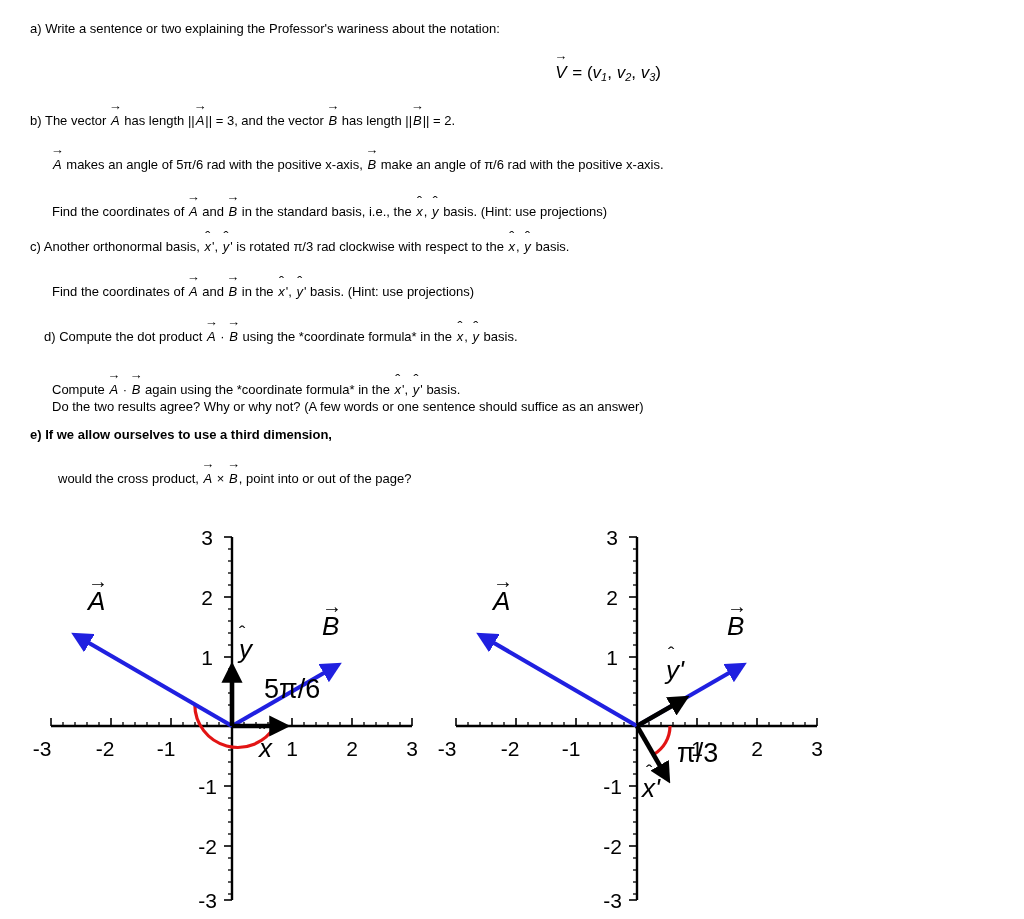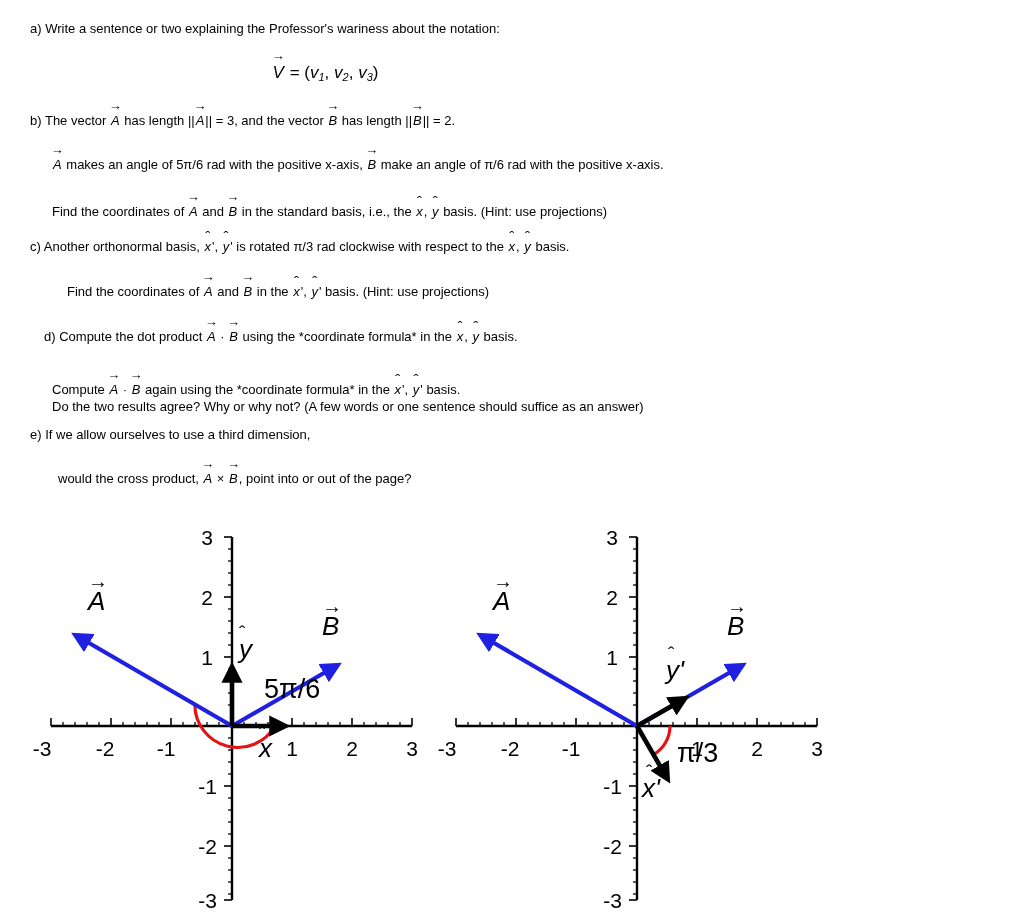--- a/index.html
+++ b/index.html
@@ -57,23 +57,23 @@
     transform:translateX(-50%);
     top:-11px;
     font-style:normal;
     font-size:15px;
     line-height:1;
   }
   .it{font-style:italic;}
   .sub{font-size:11px;vertical-align:-3px;font-style:italic;}
 
   .formula{
-    text-align:center;
+    text-align:right;
     font-size:17px;
-    padding-left:0;
+    padding-left:11px;
   }
 
   
   .plots{
     position:absolute;
     left:0;
     top:512px;
     width:1024px;
     height:407px;
   }
@@ -157,21 +157,21 @@
     <span>c)</span>
     <span>Another orthonormal basis,</span>
     <span class="hat">x</span><span>',</span>
     <span class="hat">y</span><span>'</span>
     <span>is rotated π/3 rad clockwise with respect to the</span>
     <span class="hat">x</span><span>,</span>
     <span class="hat">y</span>
     <span>basis.</span>
   </div>
 
-  <div class="qline" style="position:absolute;left:67px;top:285px;">
+  <div class="qline" style="position:absolute;left:52px;top:285px;">
     <span>Find the coordinates of</span>
     <span class="vec">A</span>
     <span>and</span>
     <span class="vec">B</span>
     <span>in the</span>
     <span class="hat">x</span><span>',</span>
     <span class="hat">y</span><span>'</span>
     <span>basis. (Hint: use projections)</span>
   </div>
 
@@ -193,21 +193,21 @@
     <span>·</span>
     <span class="vec">B</span>
     <span>again using the *coordinate formula* in the</span>
     <span class="hat">x</span><span>',</span>
     <span class="hat">y</span><span>'</span>
     <span>basis.</span>
   </div>
 
   <div class="qline" style="position:absolute;left:52px;top:400px;">Do the two results agree? Why or why not? (A few words or one sentence should suffice as an answer)</div>
 
-  <div class="qline" style="position:absolute;left:30px;top:428px;">
+  <div class="qline" style="position:absolute;left:30px;top:428px;font-weight:bold;">
     <span>e)</span>
     <span>If we allow ourselves to use a third dimension,</span>
   </div>
 
   <div class="qline" style="position:absolute;left:58px;top:472px;">
     <span>would the cross product,</span>
     <span class="vec">A</span>
     <span>×</span>
     <span class="vec">B</span><span>, point into or out of the page?</span>
   </div>

